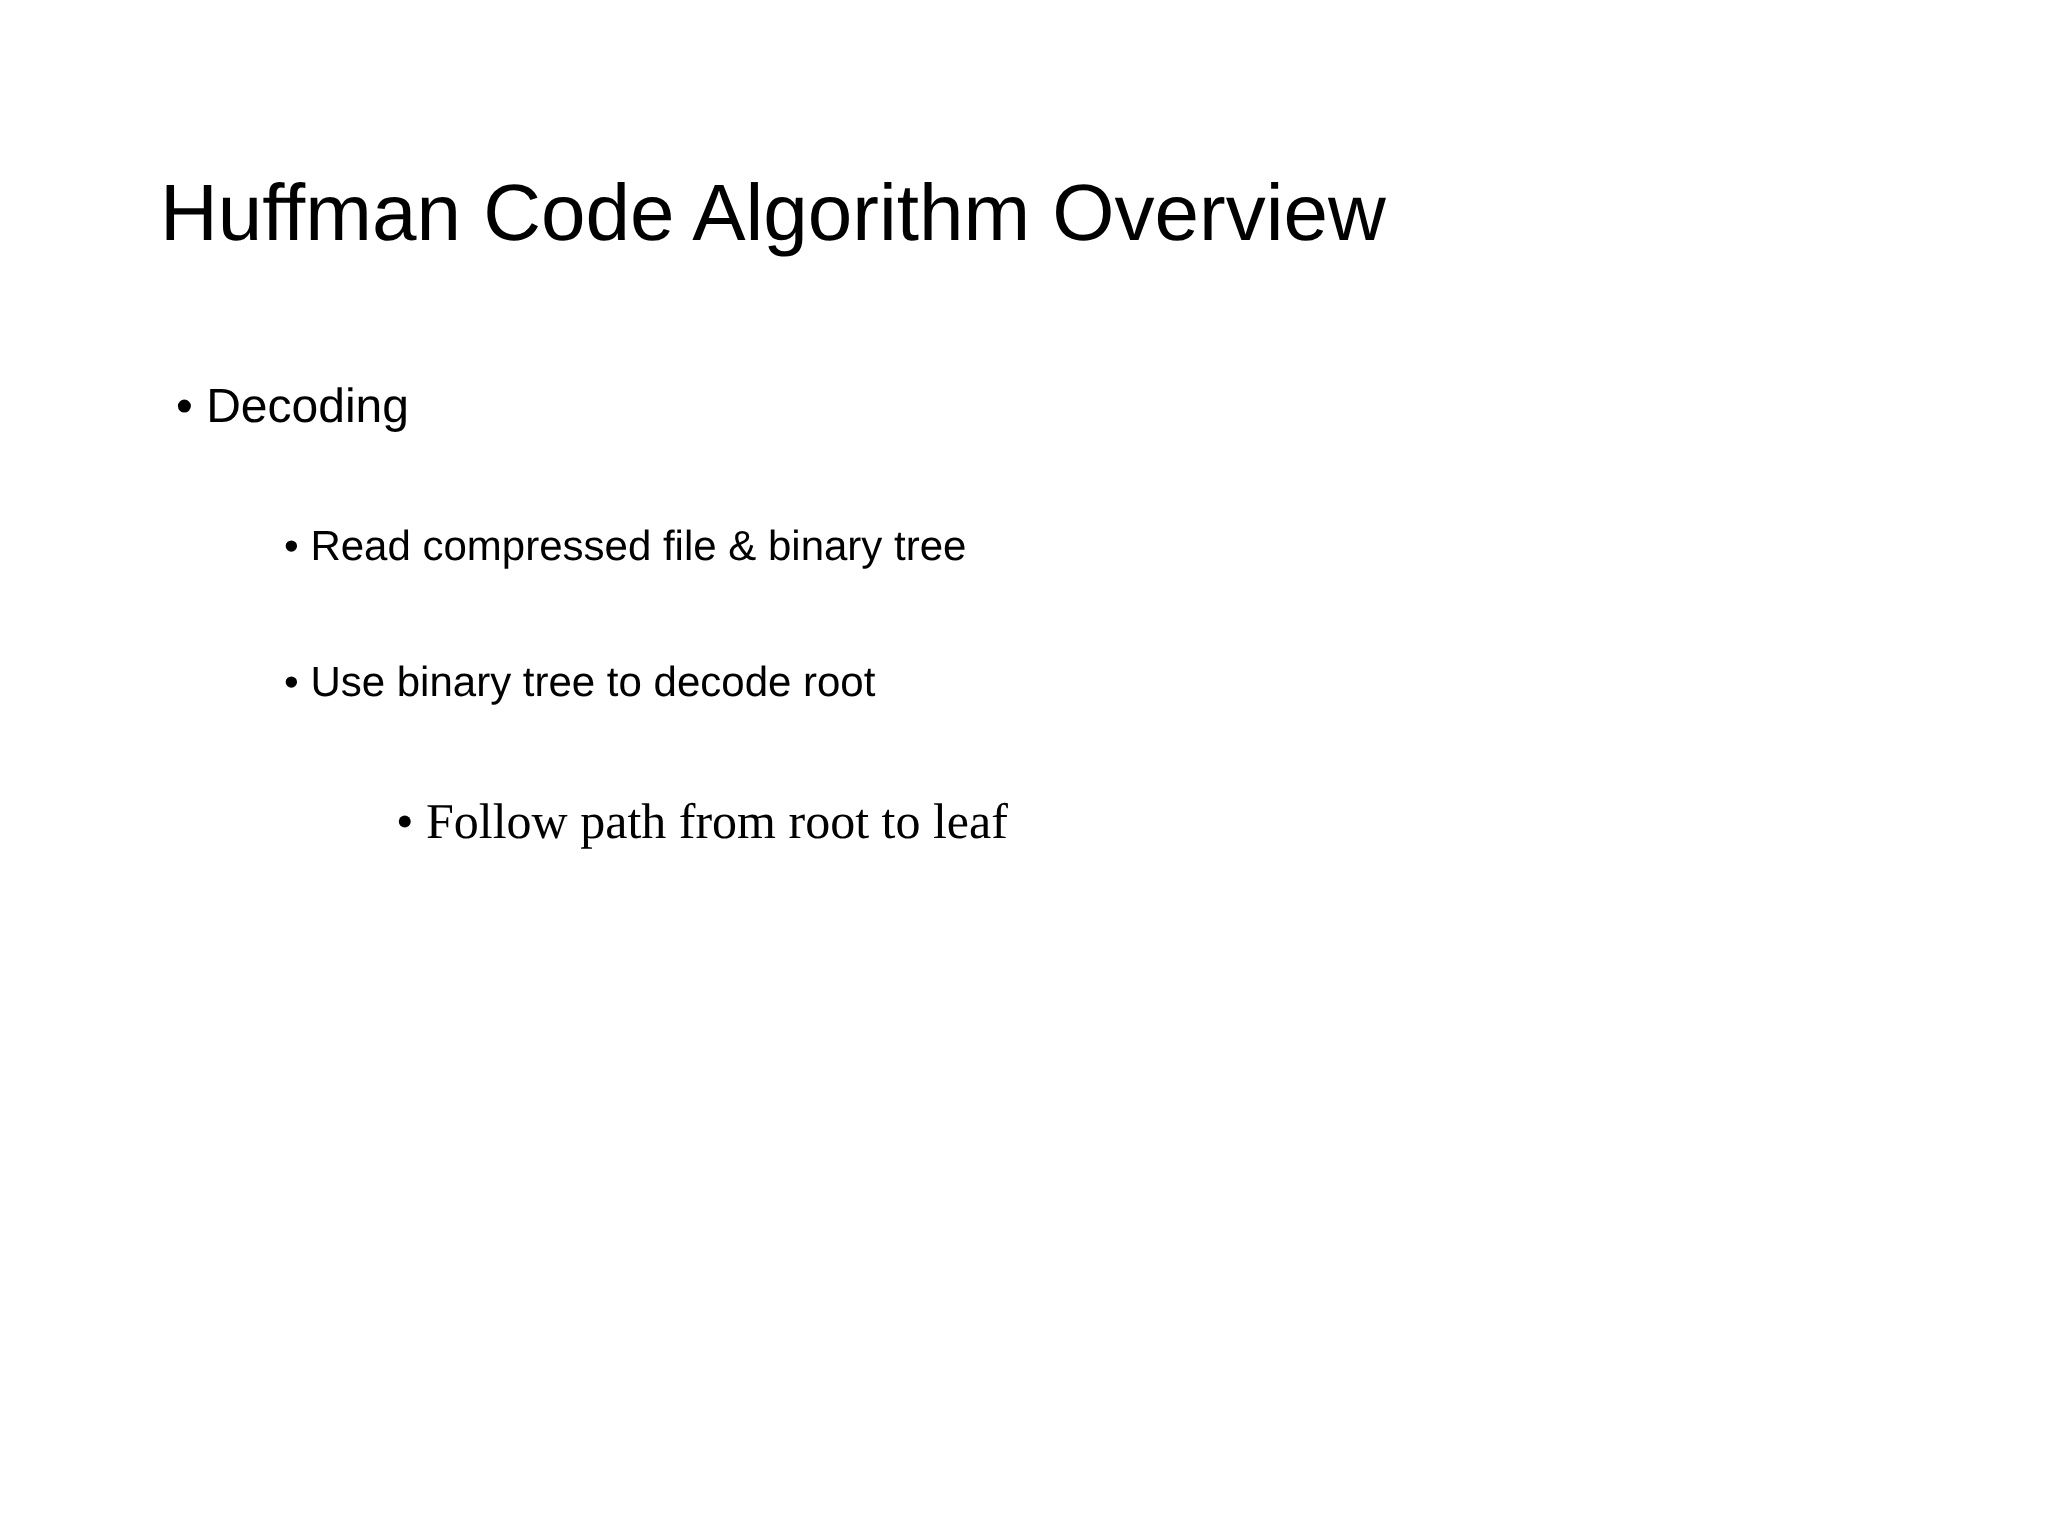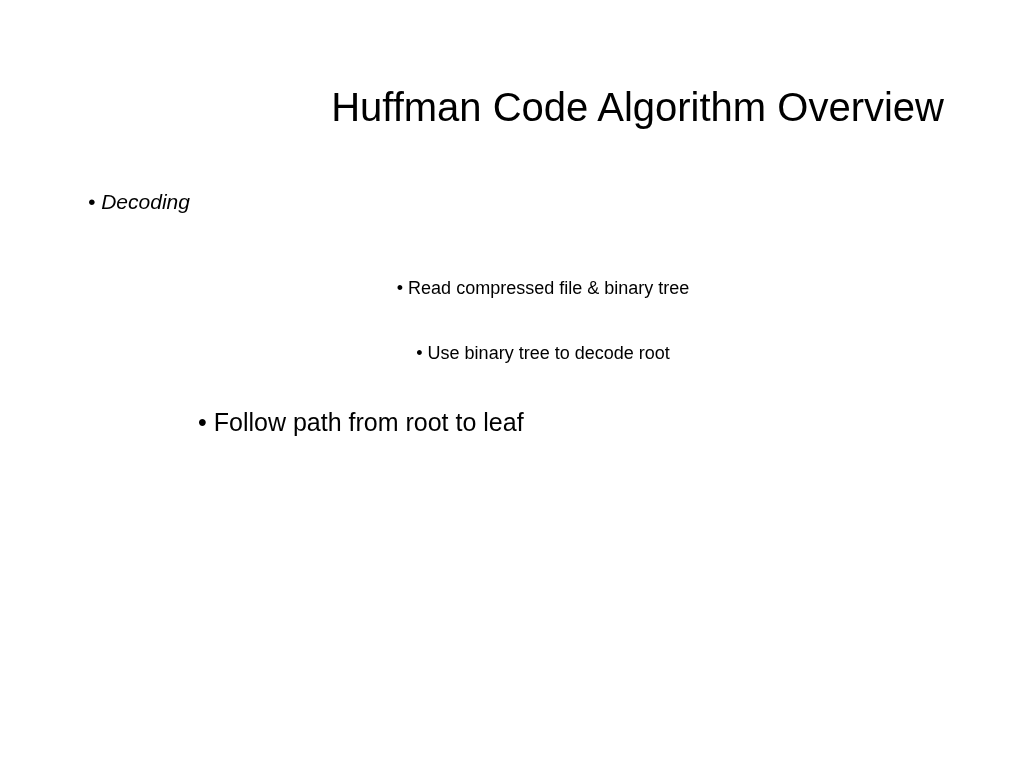--- a/index.html
+++ b/index.html
@@ -13,38 +13,36 @@
       background: #ffffff;
       font-family: Arial, Helvetica, sans-serif;
       color: #000000;
       padding: 85px 80px 0 80px;
     }
     .title {
       font-size: 40px;
       font-weight: normal;
       margin-bottom: 60px;
       letter-spacing: 0px;
-      text-align: right;
     }
     .bullet-l1 {
-      font-size: 21px;
-      margin-bottom: 64px;
+      font-size: 24px;
+      margin-bottom: 44px;
       padding-left: 8px;
-      font-style: italic;
     }
     .bullet-l2 {
-      font-size: 18px;
+      font-size: 21px;
       margin-bottom: 44px;
       padding-left: 62px;
-      text-align: center;
     }
     .bullet-l3 {
       font-size: 25px;
       margin-bottom: 44px;
       padding-left: 118px;
+      font-family: Liberation Serif, serif;
     }
     .bullet-point {
       display: inline;
     }
     .bullet-text {
       display: inline;
     }
   </style>
 </head>
 <body>

